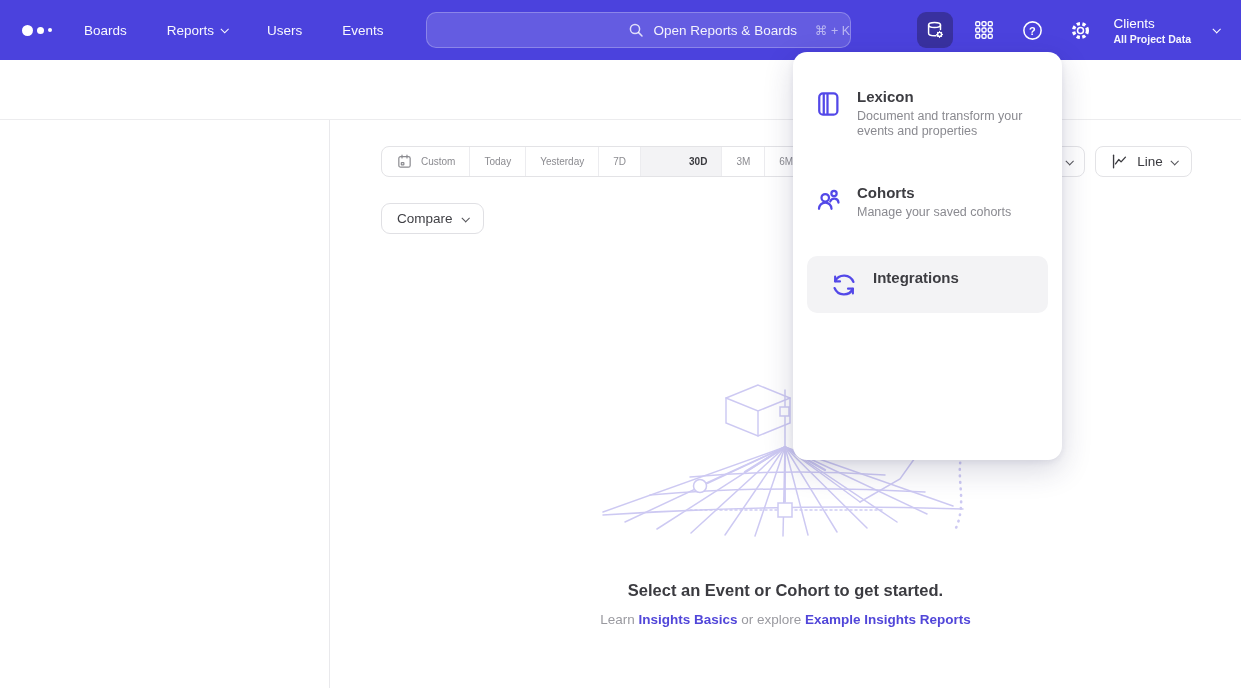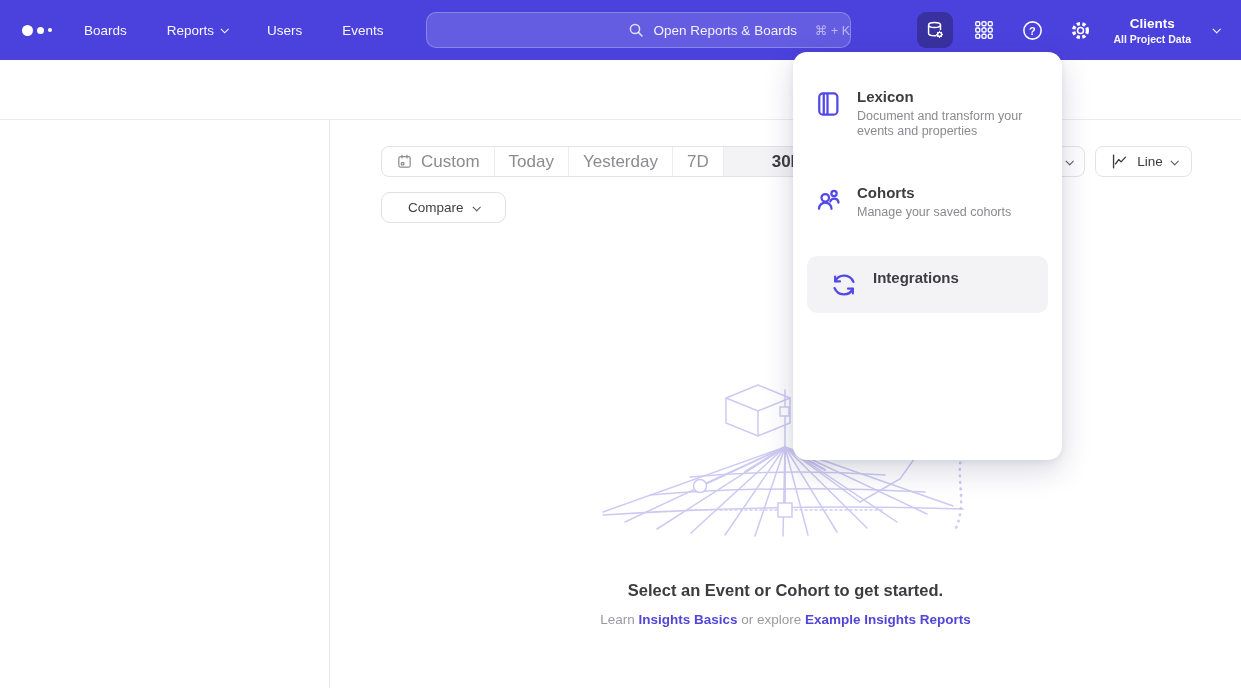--- a/index.html
+++ b/index.html
@@ -15,21 +15,21 @@
   .logo .d1{width:11px;height:11px;} .logo .d2{width:7px;height:7px;} .logo .d3{width:4px;height:4px;}
   .navlinks { display:flex; align-items:center; gap:40px; margin-left:18px; }
   .navlink { color:rgba(255,255,255,.96); font-size:13.5px; font-weight:500; cursor:pointer; display:flex; align-items:center; gap:7px; }
   .chev { display:inline-block; width:6px; height:6px; border-right:1.6px solid currentColor; border-bottom:1.6px solid currentColor; transform:rotate(45deg) translateY(-1px); }
   .searchbar { position:absolute; left:426px; top:12px; width:425px; height:36px; border-radius:10px; background:rgba(255,255,255,.14); border:1px solid rgba(255,255,255,.25); display:flex; align-items:center; justify-content:flex-end; gap:10px; color:rgba(255,255,255,.92); font-size:13.5px; cursor:text; }
   .searchbar .shortcut { color:rgba(255,255,255,.55); font-size:12.5px; margin-left:8px; }
   .nav-right { position:absolute; right:0; top:0; height:60px; display:flex; align-items:center; }
   .icon-chip { width:36px; height:36px; border-radius:9px; background:#39319f; display:flex; align-items:center; justify-content:center; cursor:pointer; }
   .nav-icon { width:34px; height:34px; display:flex; align-items:center; justify-content:center; cursor:pointer; margin-left:14px; }
   .account { margin-left:16px; margin-right:10px; color:#fff; cursor:pointer; }
-  .account .acc-name { font-size:13.5px; font-weight:700;text-align:center; }
+  .account .acc-name { font-size:13.5px; font-weight:400; }
   .account .acc-proj { font-size:10.5px; font-weight:700; opacity:.95; margin-top:2px; }
   .acc-chev { color:#fff; margin:0 22px 0 12px; }
 
   
   .subheader { left:0; top:60px; width:1241px; height:60px; background:#fff; border-bottom:1px solid #ececee; z-index:5; }
   .doc-title { left:40px; top:80px; font-size:17px; font-weight:700; color:#3b3b3f; cursor:text; }
   .doc-desc { left:118px; top:83px; font-size:13.5px; color:#9d9da2; cursor:text; }
   .hdr-icon { top:76px; width:24px; height:24px; display:flex; align-items:center; justify-content:center; cursor:pointer; color:#3f3f44; }
   .save-btn { left:1168px; top:72px; width:49px; height:31px; border-radius:8px; background:#b7aef3; color:#fff; font-size:13.5px; font-weight:600; border:none; cursor:pointer; }
 
@@ -45,24 +45,24 @@
   .sb-plus { left:276px; width:22px; height:22px; display:flex; align-items:center; justify-content:center; cursor:pointer; color:#6f6f75; }
   .sb-row-label { left:32px; font-size:15px; font-weight:600; color:#939398; }
   .sb-plus.light { color:#97979c; }
   .event-card { left:18px; top:283px; width:293px; height:69px; background:#fff; border:1px solid #e6e6ea; border-radius:10px; cursor:pointer; }
   .ev-badge { left:18px; top:11px; width:18px; height:18px; border-radius:4px; background:#6f61ea; color:#fff; font-size:11px; font-weight:700; display:flex; align-items:center; justify-content:center; }
   .ev-title { left:46px; top:11px; font-size:15px; font-weight:600; color:#4f44e0; }
   .ev-sub { left:46px; top:40px; font-size:13px; color:#8d8d92; cursor:pointer; }
 
   
   .datebar { left:381px; top:146px; height:31px; display:flex; background:#fff; border:1px solid #e3e3e6; border-radius:8px; overflow:hidden; z-index:2; }
-  .seg { display:flex; align-items:center; gap:8px; padding:0 14px; font-size:17px; color:#8b8b90; cursor:pointer; white-space:nowrap; }
+  .seg { display:flex; align-items:center; gap:8px; padding:0 14px; font-size:10px; color:#8b8b90; cursor:pointer; white-space:nowrap; }
   .seg + .seg { border-left:1px solid #ececef; }
   .seg.sel { background:#f3f3f5; color:#3a3a3f; font-weight:700;padding-left:48px; }
-  .compare-btn { left:381px; top:192px; height:31px; padding:0 26px; display:flex; align-items:center; gap:9px; background:#fff; border:1px solid #e0e0e4; border-radius:9px; font-size:13.5px; color:#3f3f44; cursor:pointer; z-index:2; }
+  .compare-btn { left:381px; top:203px; height:31px; padding:0 15px; display:flex; align-items:center; gap:9px; background:#fff; border:1px solid #e0e0e4; border-radius:9px; font-size:13.5px; color:#3f3f44; cursor:pointer; z-index:2; }
   .interval-btn { left:1008px; top:146px; width:77px; height:31px; background:#fff; border:1px solid #e3e3e6; border-radius:8px; cursor:pointer; z-index:2; }
   .interval-btn .chev { position:absolute; right:12px; top:12px; color:#55555a; }
   .line-btn { left:1095px; top:146px; width:97px; height:31px; background:#fff; border:1px solid #e3e3e6; border-radius:8px; display:flex; align-items:center; justify-content:center; gap:8px; font-size:13.5px; color:#3a3a3f; font-weight:500; cursor:pointer; z-index:2; }
 
   
   .menu-panel { left:793px; top:52px; width:269px; height:408px; background:#fff; border-radius:14px; box-shadow:0 10px 30px rgba(40,40,90,.18), 0 2px 6px rgba(40,40,90,.08); z-index:50; padding-top:36px; }
   .menu-item { display:flex; gap:12px; padding-left:18px; cursor:pointer; }
   .mi-icon { width:34px; min-width:34px; display:flex; justify-content:center; margin-top:1px; }
   .mi-title { font-size:15px; font-weight:700; color:#3d3d42; display:flex; align-items:center; }
   .mi-badge { margin-left:8px; background:#8b80ee; color:#fff; font-size:8px; font-weight:700; letter-spacing:.6px; padding:2.5px 5px; border-radius:3px; transform:translateY(-1px); }

